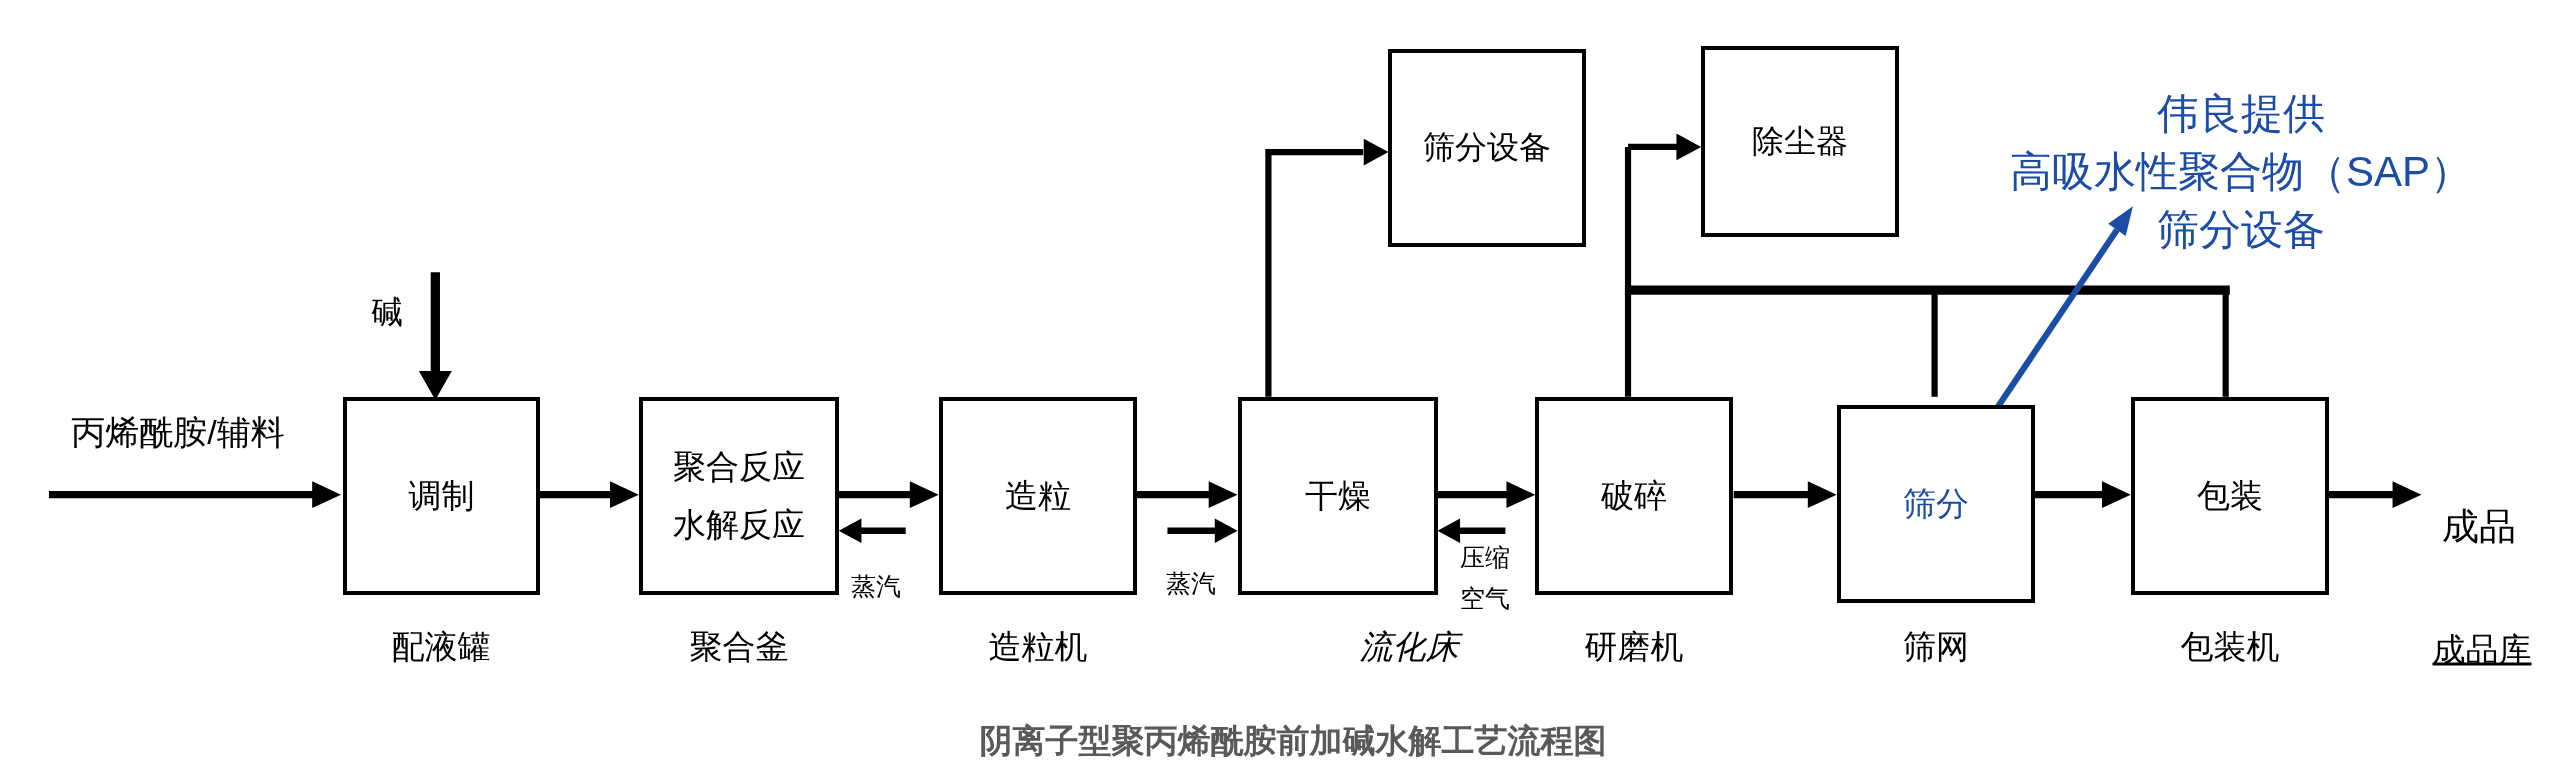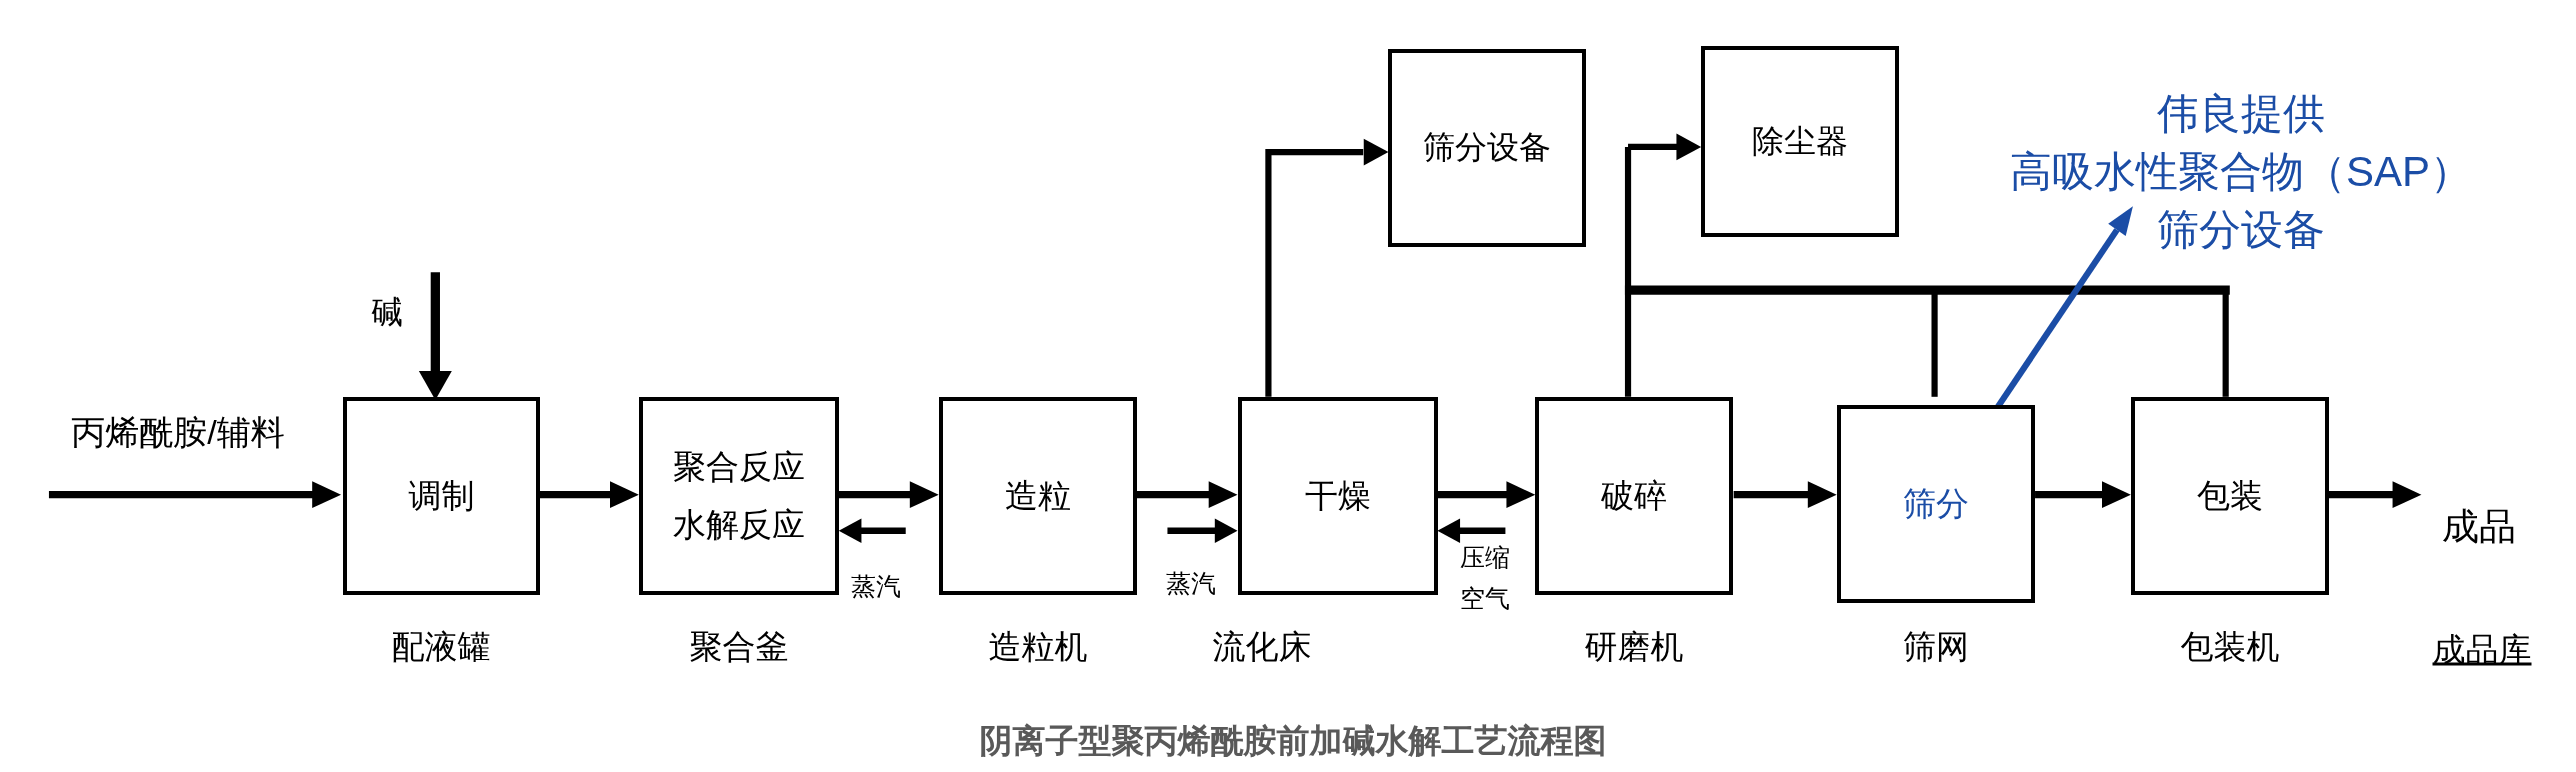--- a/index.html
+++ b/index.html
@@ -190,21 +190,21 @@
   <div class="auxbox" style="left:1388px; top:49px; width:198px; height:198px;">
     <span>筛分设备</span>
   </div>
   <div class="auxbox" style="left:1701px; top:46px; width:198px; height:191px;">
     <span>除尘器</span>
   </div>
 
   <div class="lbl equip" style="left:441px;  top:647px;">配液罐</div>
   <div class="lbl equip" style="left:739px; top:647px;">聚合釜</div>
   <div class="lbl equip" style="left:1038px; top:647px;">造粒机</div>
-  <div class="lbl equip" style="left:1262px; top:647px;">流化床</div>
+  <div class="lbl equip" style="left:1409px; top:647px;font-style:italic;">流化床</div>
   <div class="lbl equip" style="left:1634px; top:647px;">研磨机</div>
   <div class="lbl equip" style="left:1936px; top:647px;">筛网</div>
   <div class="lbl equip" style="left:2230px; top:647px;">包装机</div>
 
   <div class="lbl prod" style="left:2479px; top:507px;margin-top:20px;">成品</div>
   <div class="lbl equip" style="left:2482px; top:650px;text-decoration:underline;">成品库</div>
 
   <div class="annotation">
     <div>伟良提供</div>
     <div>高吸水性聚合物（SAP）</div>

